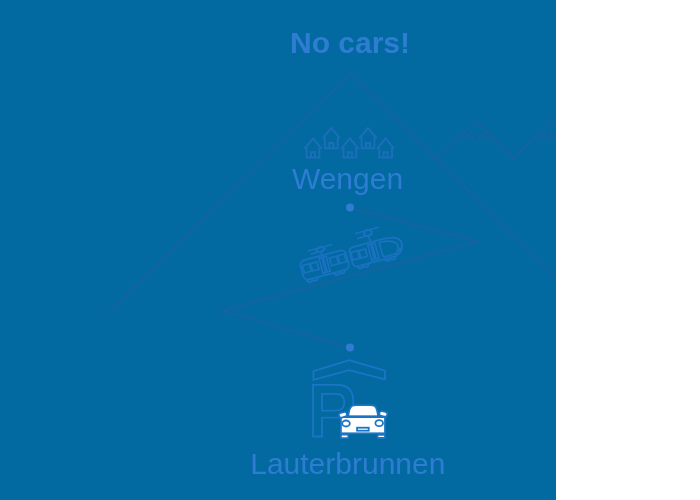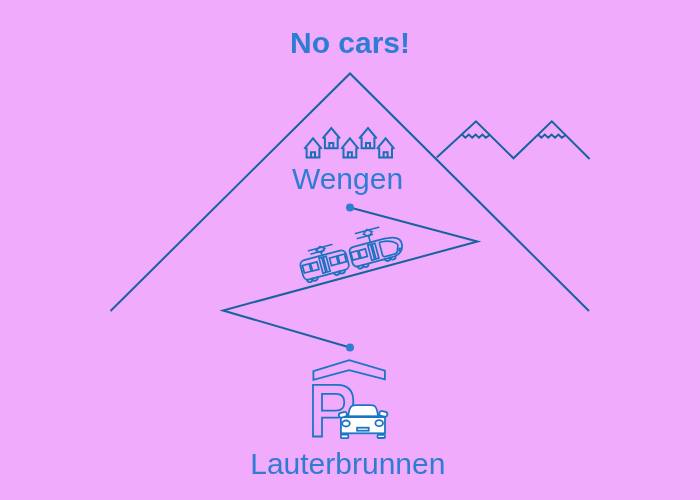--- a/index.html
+++ b/index.html
@@ -1,16 +1,16 @@
 <!DOCTYPE html>
 <html><head>
 <meta charset="utf-8">
 <style>
   html,body{margin:0;padding:0;background:#ffffff;}
-  #stage{position:relative;width:700px;height:500px;background:#f0abfc;overflow:hidden;
+  #stage{position:relative;width:556px;height:500px;background:#0369a1;overflow:hidden;
          font-family:"Liberation Sans", sans-serif;}
 </style>
 </head>
 <body>
 <div id="stage">
 <svg width="700" height="500" viewBox="0 0 700 500" xmlns="http://www.w3.org/2000/svg">
 
   <g fill="none" stroke="#16639f" stroke-width="2" stroke-linejoin="miter">
     <path d="M110.5,311 L350,73.5 L589,311"></path>
 

